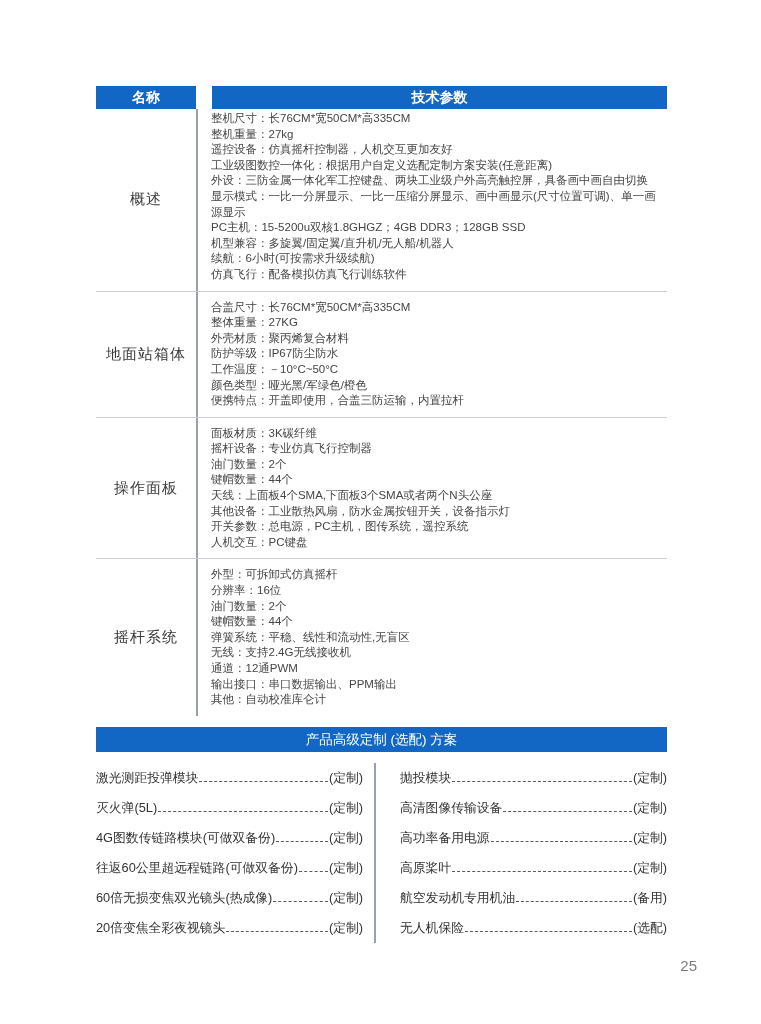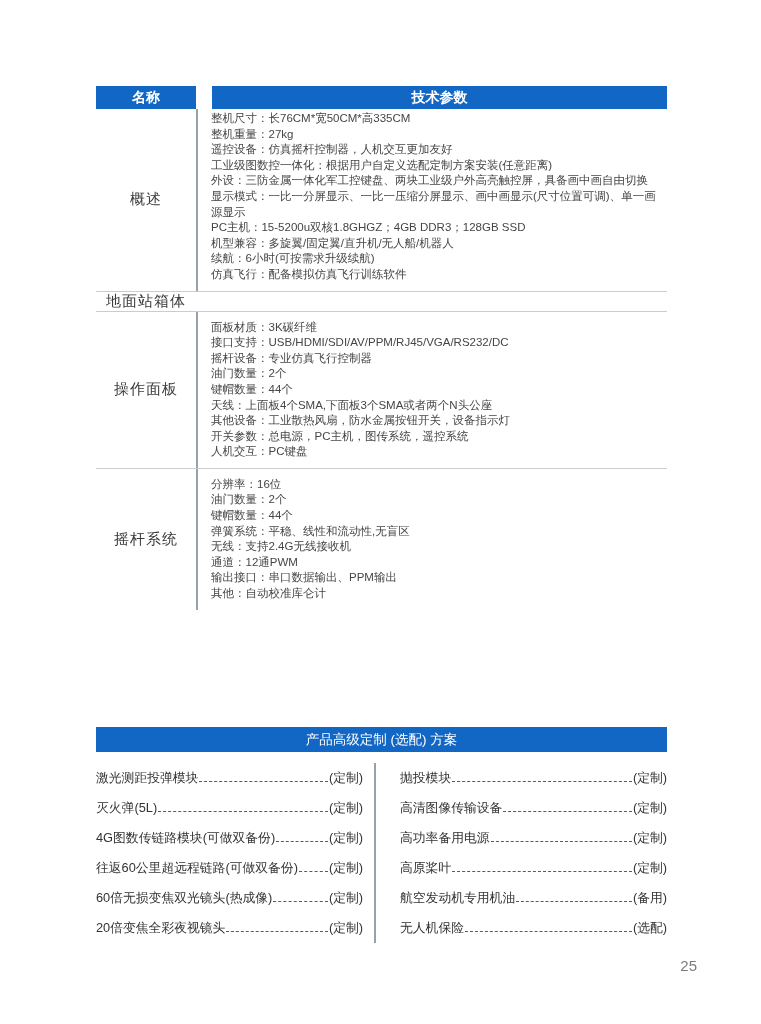--- a/index.html
+++ b/index.html
@@ -98,38 +98,47 @@
           <div class="spec-line">外设：三防金属一体化军工控键盘、两块工业级户外高亮触控屏，具备画中画自由切换</div>
           <div class="spec-line">显示模式：一比一分屏显示、一比一压缩分屏显示、画中画显示(尺寸位置可调)、单一画源显示</div>
           <div class="spec-line">PC主机：15-5200u双核1.8GHGZ；4GB DDR3；128GB SSD</div>
           <div class="spec-line">机型兼容：多旋翼/固定翼/直升机/无人船/机器人</div>
           <div class="spec-line">续航：6小时(可按需求升级续航)</div>
           <div class="spec-line">仿真飞行：配备模拟仿真飞行训练软件</div>
         </div>
       </div>
       <div class="spec-section">
         <div class="label-cell">地面站箱体</div>
+        <div class="param-cell">
+          <div class="spec-line">合盖尺寸：长76CM*宽50CM*高335CM</div>
+          <div class="spec-line">整体重量：27KG</div>
+          <div class="spec-line">外壳材质：聚丙烯复合材料</div>
+          <div class="spec-line">防护等级：IP67防尘防水</div>
+          <div class="spec-line">工作温度：－10°C~50°C</div>
+          <div class="spec-line">颜色类型：哑光黑/军绿色/橙色</div>
+          <div class="spec-line">便携特点：开盖即使用，合盖三防运输，内置拉杆</div>
+        </div>
       </div>
       <div class="spec-section">
         <div class="label-cell">操作面板</div>
         <div class="param-cell">
           <div class="spec-line">面板材质：3K碳纤维</div>
-          <div class="spec-line">接口支持：USB/HDMI/SDI/AV/PPM/RJ45/VGA/RS232/DC</div>
           <div class="spec-line">摇杆设备：专业仿真飞行控制器</div>
           <div class="spec-line">油门数量：2个</div>
           <div class="spec-line">键帽数量：44个</div>
           <div class="spec-line">天线：上面板4个SMA,下面板3个SMA或者两个N头公座</div>
           <div class="spec-line">其他设备：工业散热风扇，防水金属按钮开关，设备指示灯</div>
           <div class="spec-line">开关参数：总电源，PC主机，图传系统，遥控系统</div>
           <div class="spec-line">人机交互：PC键盘</div>
         </div>
       </div>
       <div class="spec-section">
         <div class="label-cell">摇杆系统</div>
         <div class="param-cell">
+          <div class="spec-line">外型：可拆卸式仿真摇杆</div>
           <div class="spec-line">分辨率：16位</div>
           <div class="spec-line">油门数量：2个</div>
           <div class="spec-line">键帽数量：44个</div>
           <div class="spec-line">弹簧系统：平稳、线性和流动性,无盲区</div>
           <div class="spec-line">无线：支持2.4G无线接收机</div>
           <div class="spec-line">通道：12通PWM</div>
           <div class="spec-line">输出接口：串口数据输出、PPM输出</div>
           <div class="spec-line">其他：自动校准库仑计</div>
         </div>
       </div>

